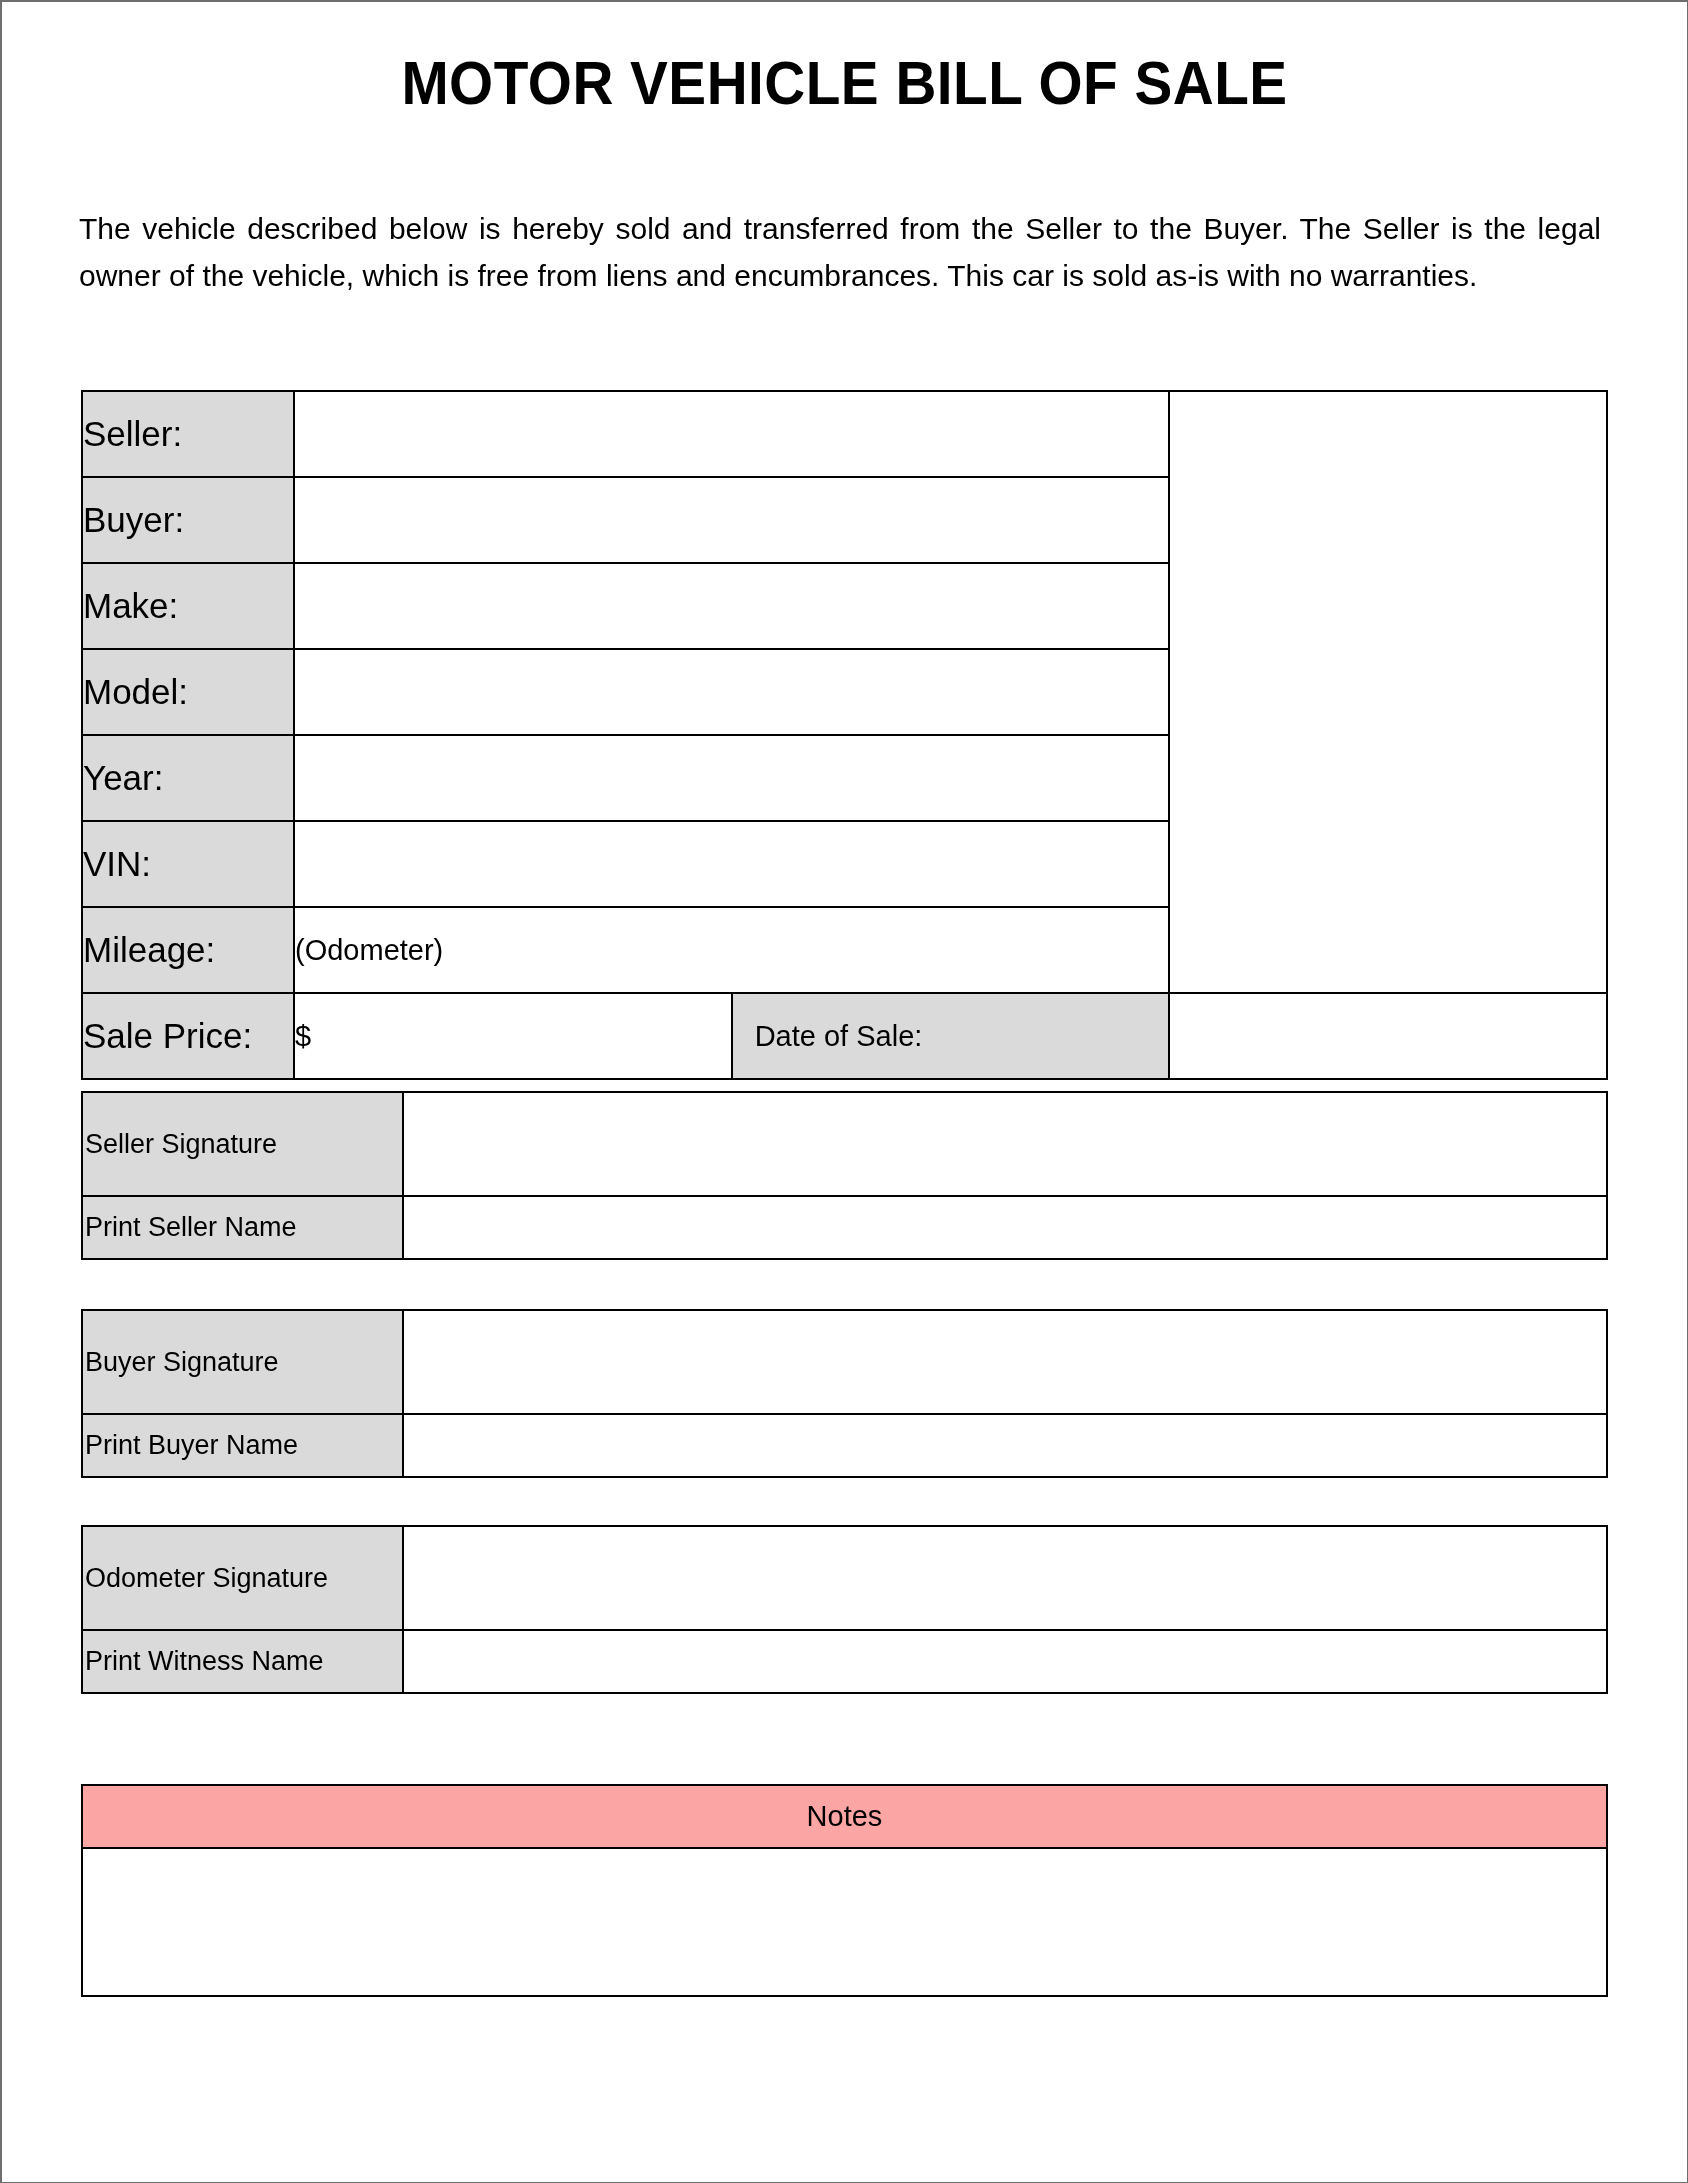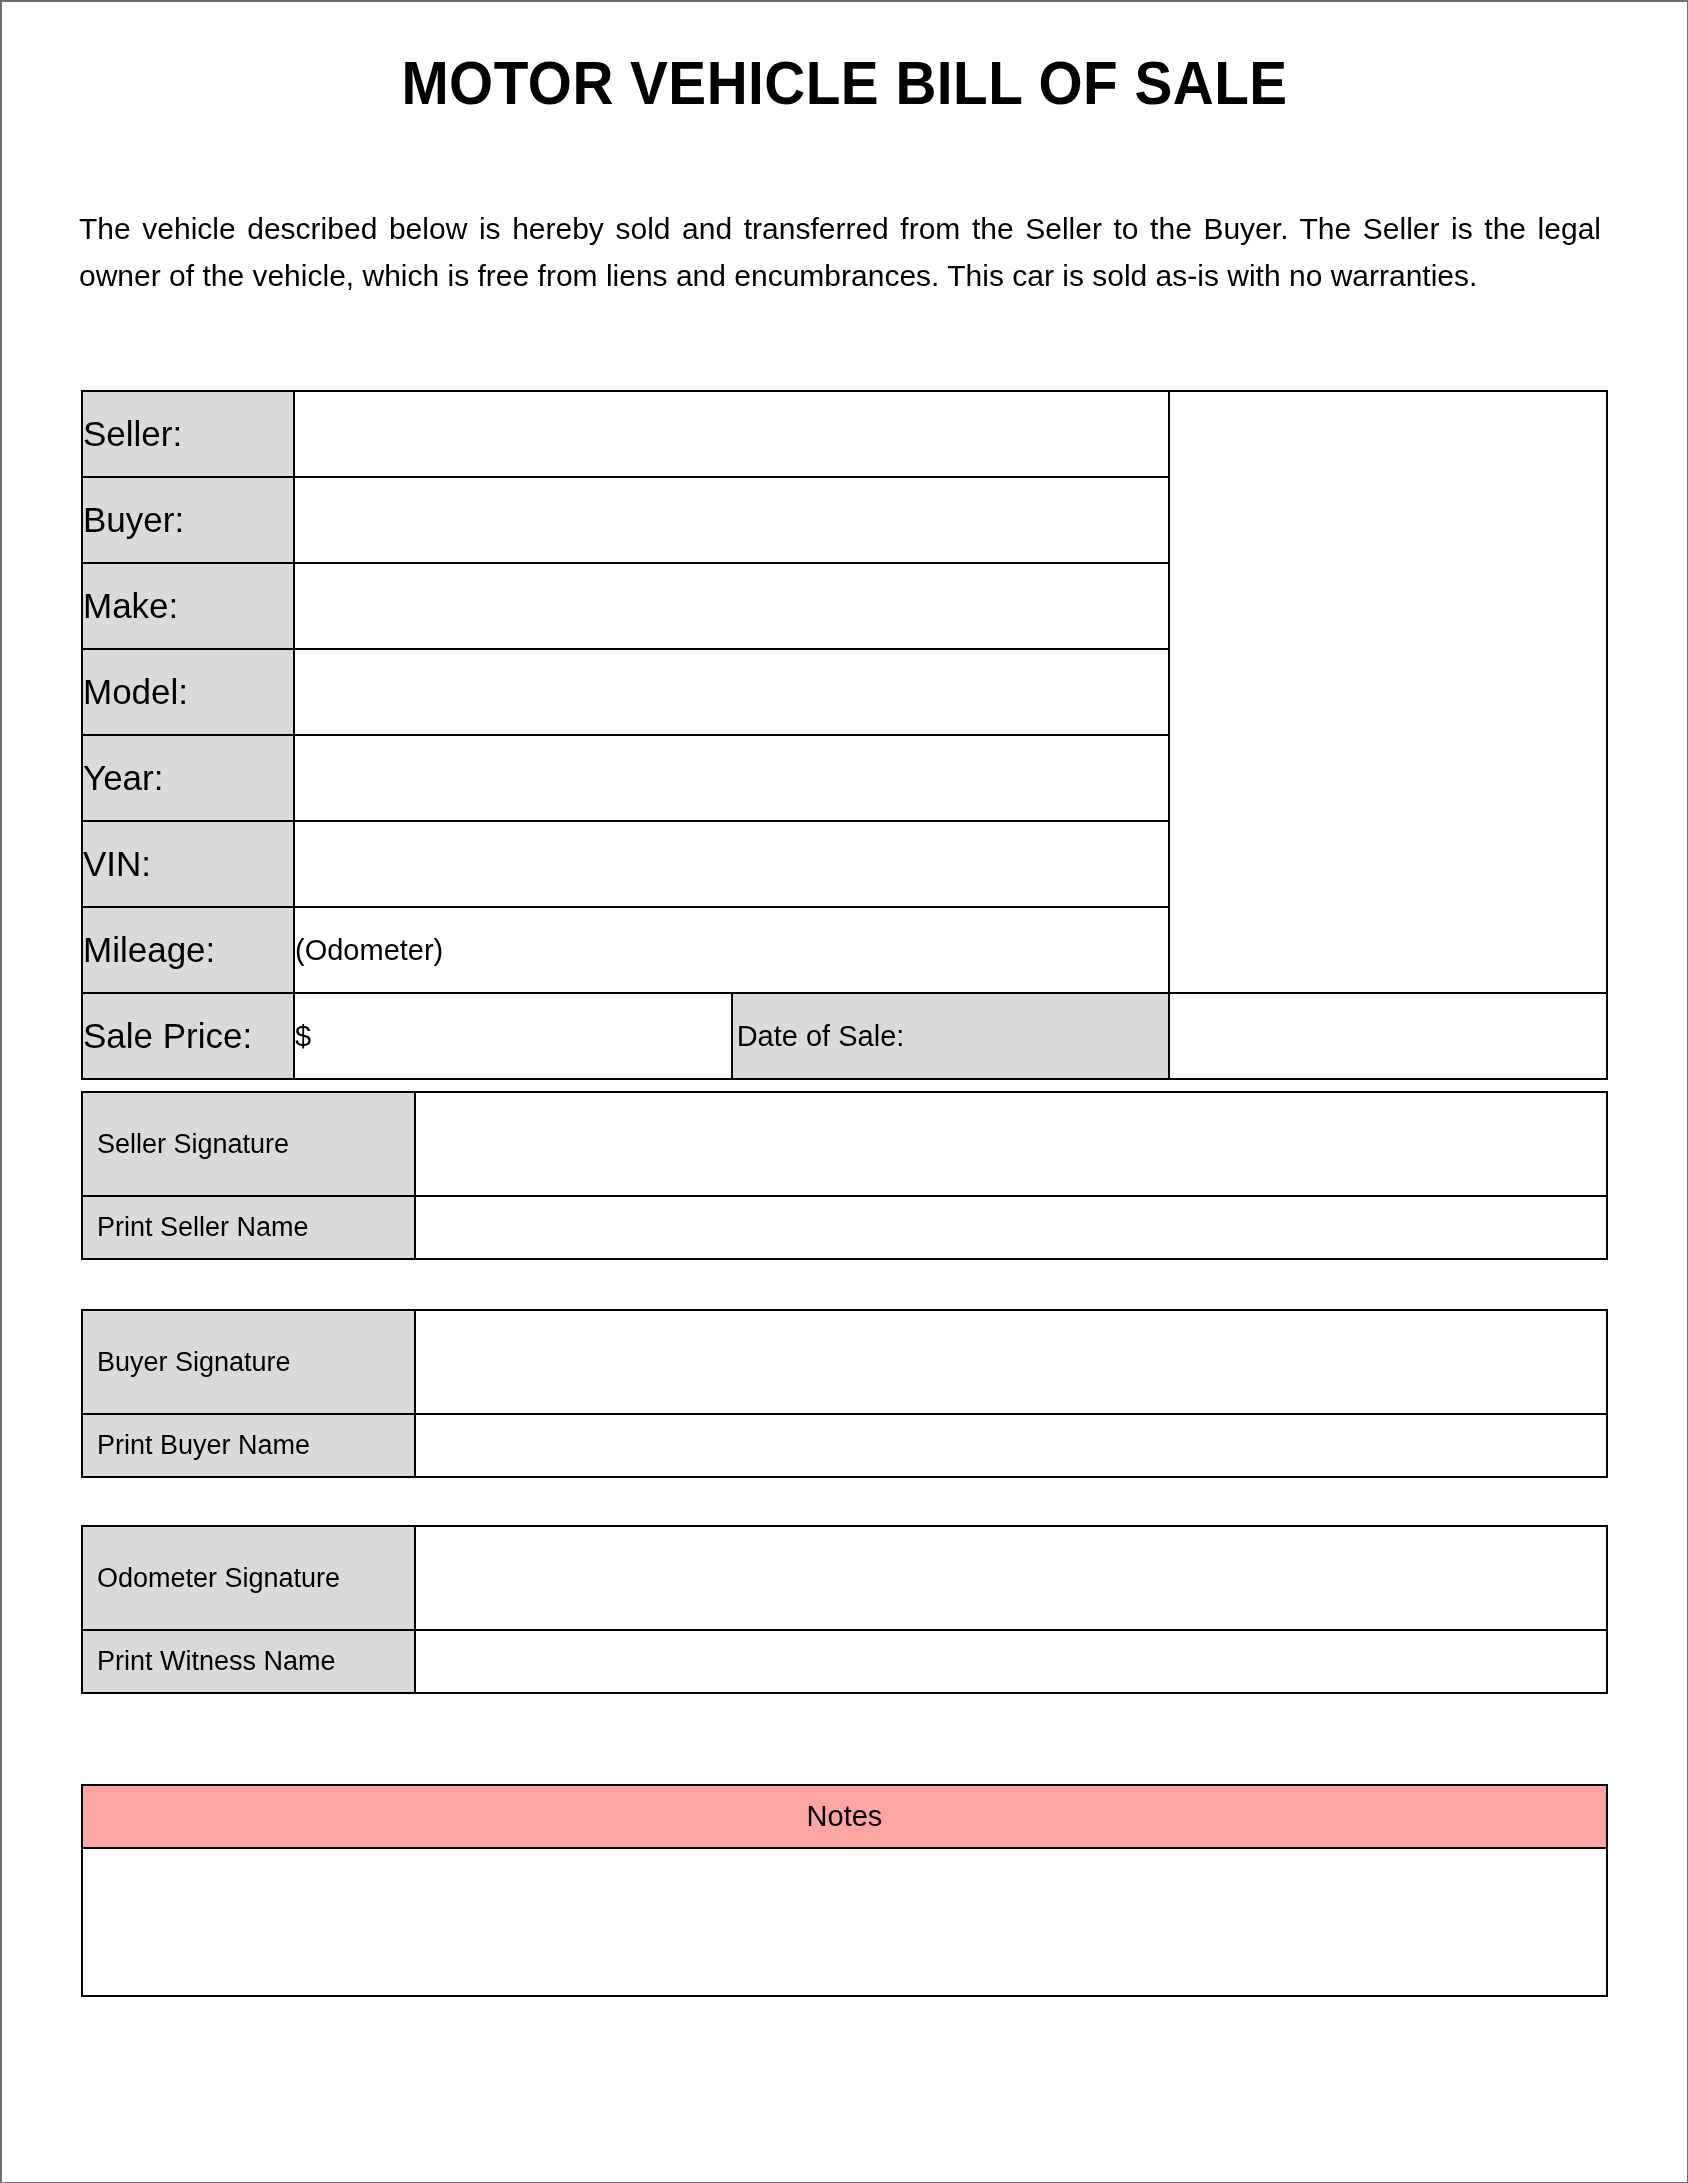--- a/index.html
+++ b/index.html
@@ -97,34 +97,34 @@
     font-size: 29px;
     padding-left: 292px;
   }
   .dollar-sign {
     font-size: 29px;
     padding-left: 20px;
   }
   #vehicle-table td.date-lbl {
     background: #dadada;
     font-size: 29px;
-    padding-left: 4px;
+    padding-left: 22px;
     width: 257px;
     white-space: nowrap;
   }
 
   
   .sig-table {
     left: 79px;
     width: 1527px;
   }
   .sig-table .lbl {
     width: 317px;
     font-size: 27px;
-    padding-left: 14px;
+    padding-left: 2px;
   }
   .sig-table tr.sig-row td { height: 102px; }
   .sig-table tr.print-row td { height: 61px; }
 
   #seller-sig-table  { top: 1089px; }
   #buyer-sig-table   { top: 1307px; }
   #witness-sig-table { top: 1523px; }
 
   
   #notes-table {

